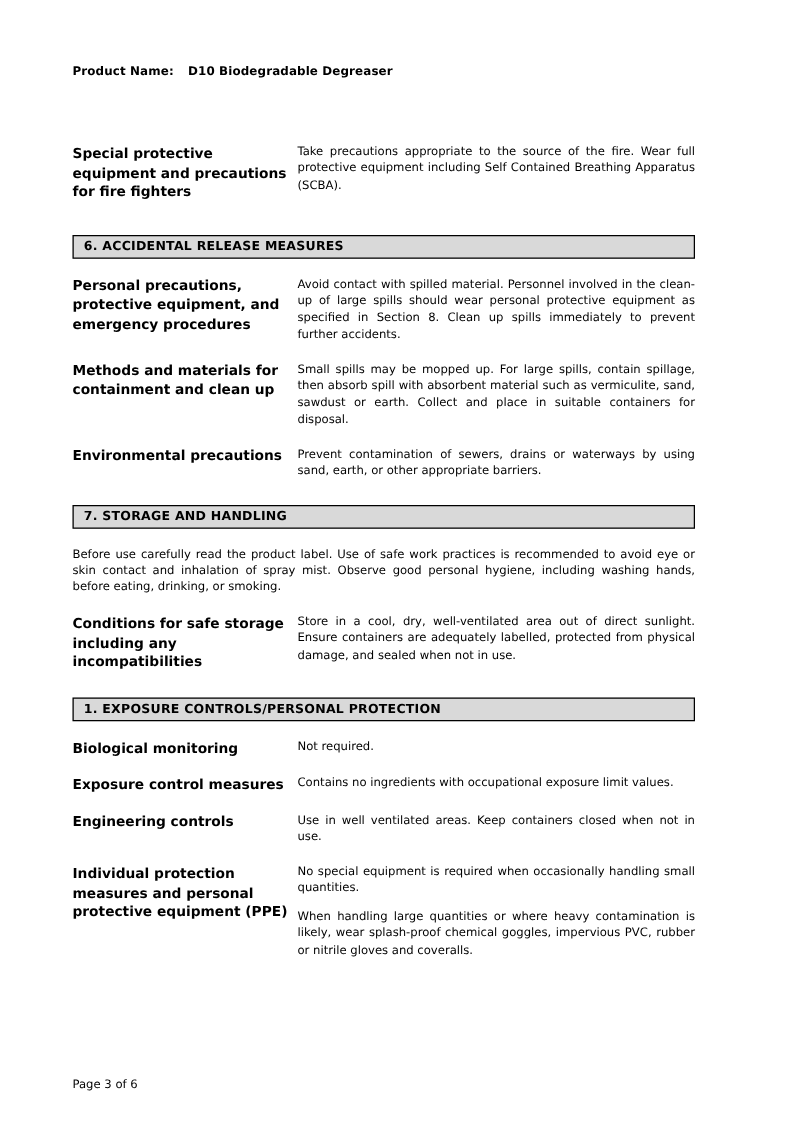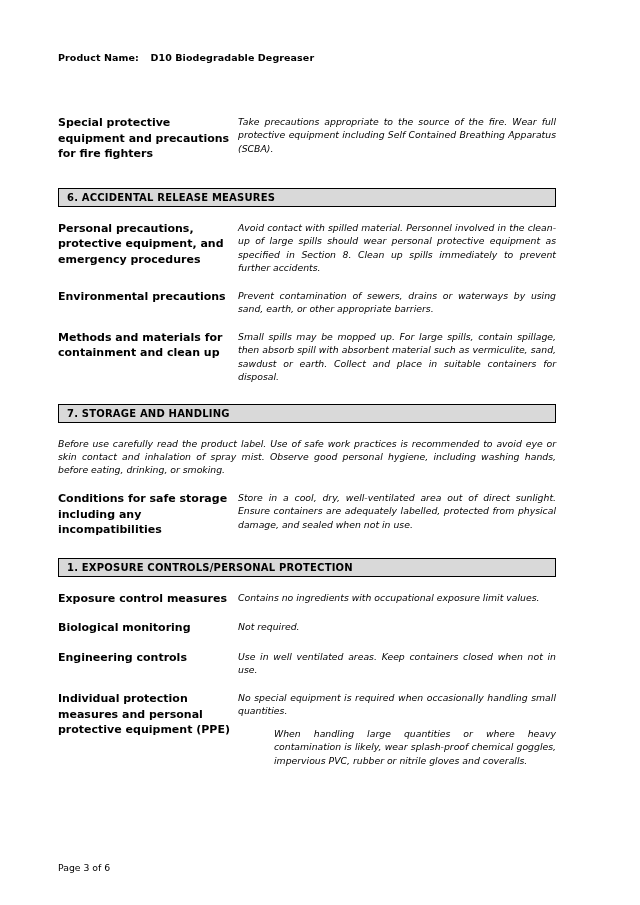--- a/index.html
+++ b/index.html
@@ -48,28 +48,26 @@
     line-height: 1.42;
     padding-right: 8px;
     box-sizing: border-box;
   }
   .row .col-body {
     flex: 1 1 auto;
     font-size: 9.3px;
     line-height: 1.45;
     text-align: justify;
     text-justify: inter-word;
-    font-style: italic;
   }
   .col-body p {
     margin: 0 0 9px 0;
   }
   .col-body p:last-child {
     margin-bottom: 0;
-    margin-left: 36px;
   }
 
   
   .section-bar {
     background: #d9d9d9;
     border: 1px solid #000000;
     font-size: 10px;
     font-weight: bold;
     padding: 3px 6px 3px 8px;
     margin: 20px 0 14px 0;
@@ -104,50 +102,50 @@
   </div>
 
   <div class="section-bar first-bar">6.  ACCIDENTAL RELEASE MEASURES</div>
 
   <div class="row">
     <div class="col-label">Personal precautions, protective equipment, and emergency procedures</div>
     <div class="col-body">Avoid contact with spilled material.  Personnel involved in the clean-up of large spills should wear personal protective equipment as specified in Section 8.    Clean up spills immediately to prevent further accidents.</div>
   </div>
 
   <div class="row">
-    <div class="col-label">Environmental precautions</div>
-    <div class="col-body">Prevent contamination of sewers, drains or waterways by using sand, earth, or other appropriate barriers.</div>
+    <div class="col-label">Methods and materials for containment and clean up</div>
+    <div class="col-body">Small spills may be mopped up.  For large spills, contain spillage, then absorb spill with absorbent material such as vermiculite, sand, sawdust or earth.   Collect and place in suitable containers for disposal.</div>
   </div>
 
   <div class="row">
-    <div class="col-label">Methods and materials for containment and clean up</div>
-    <div class="col-body">Small spills may be mopped up.  For large spills, contain spillage, then absorb spill with absorbent material such as vermiculite, sand, sawdust or earth.   Collect and place in suitable containers for disposal.</div>
+    <div class="col-label">Environmental precautions</div>
+    <div class="col-body">Prevent contamination of sewers, drains or waterways by using sand, earth, or other appropriate barriers.</div>
   </div>
 
   <div class="section-bar">7.  STORAGE AND HANDLING</div>
 
   <div class="row">
     <div class="col-body">Before use carefully read the product label. Use of safe work practices is recommended to avoid eye or skin contact and inhalation of spray mist. Observe good personal hygiene, including washing hands, before eating, drinking, or smoking.</div>
   </div>
 
   <div class="row">
     <div class="col-label">Conditions for safe storage including any incompatibilities</div>
     <div class="col-body">Store in a cool, dry, well-ventilated area out of direct sunlight.      Ensure containers are adequately labelled, protected from physical damage, and sealed when not in use.</div>
   </div>
 
   <div class="section-bar">1.  EXPOSURE CONTROLS/PERSONAL PROTECTION</div>
 
   <div class="row">
-    <div class="col-label">Exposure control measures</div>
-    <div class="col-body">Contains no ingredients with occupational exposure limit values.</div>
+    <div class="col-label">Biological monitoring</div>
+    <div class="col-body">Not required.</div>
   </div>
 
   <div class="row">
-    <div class="col-label">Biological monitoring</div>
-    <div class="col-body">Not required.</div>
+    <div class="col-label">Exposure control measures</div>
+    <div class="col-body">Contains no ingredients with occupational exposure limit values.</div>
   </div>
 
   <div class="row">
     <div class="col-label">Engineering controls</div>
     <div class="col-body">Use in well ventilated areas.   Keep containers closed when not in use.</div>
   </div>
 
   <div class="row">
     <div class="col-label">Individual protection measures and personal protective equipment (PPE)</div>
     <div class="col-body">

